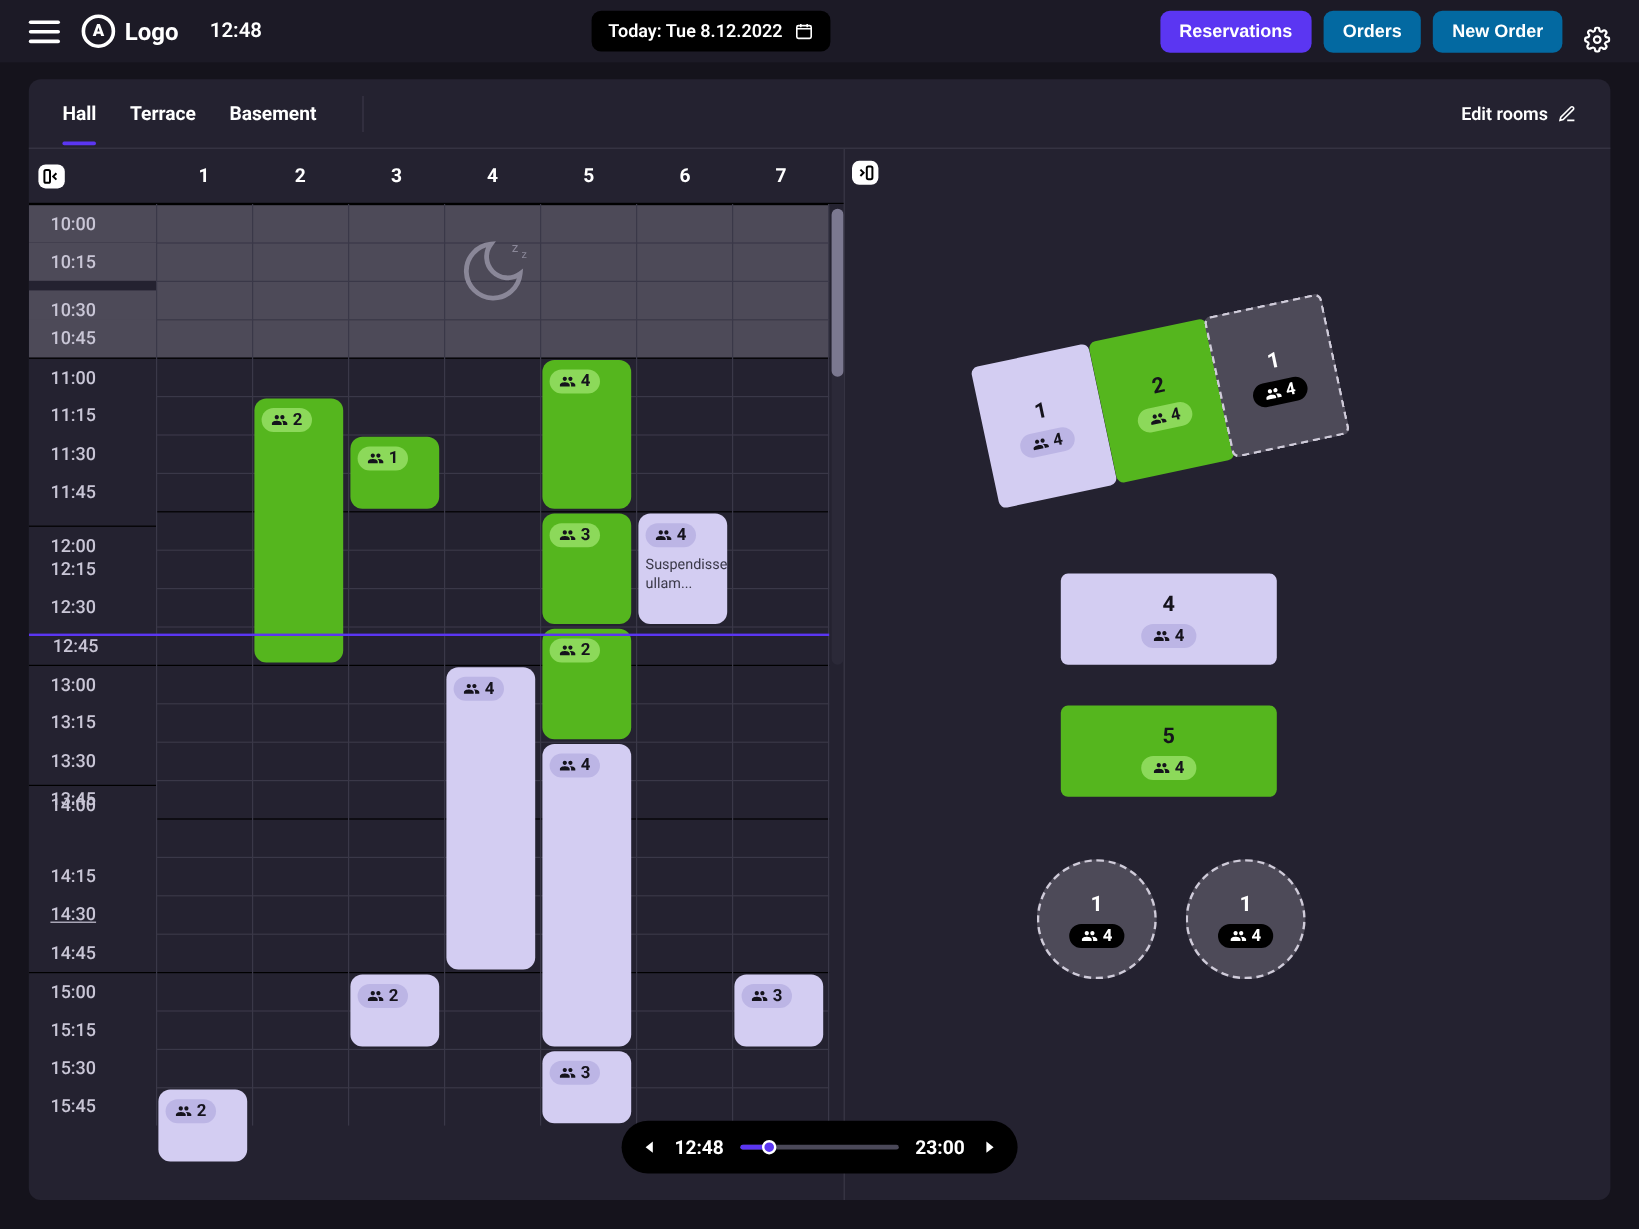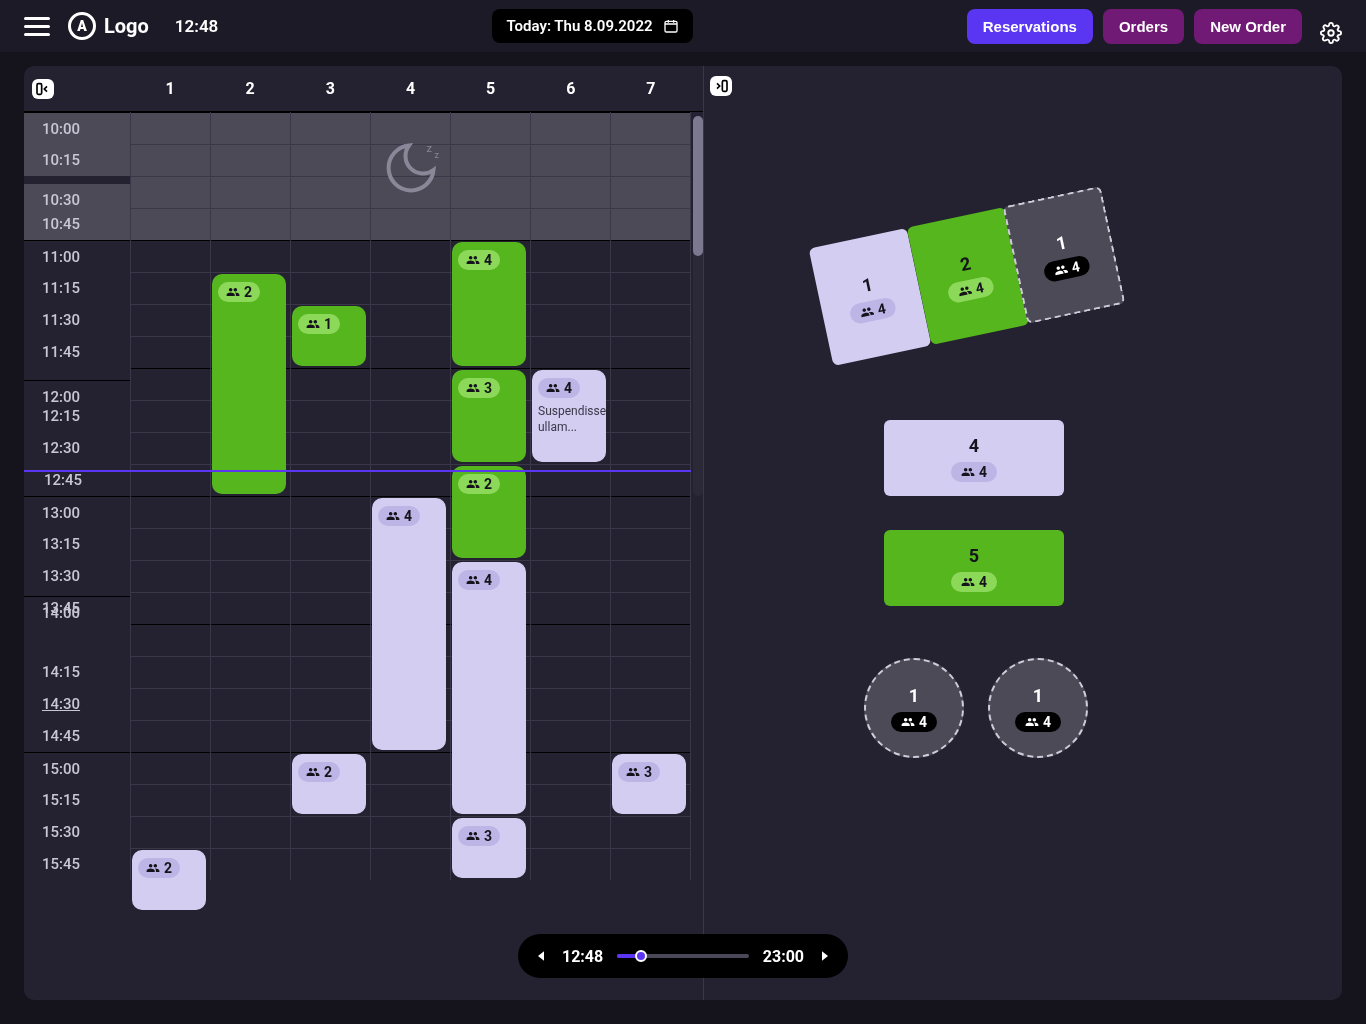--- a/index.html
+++ b/index.html
@@ -27,21 +27,21 @@
   .burger{width:26px;height:26px;display:flex;flex-direction:column;justify-content:center;gap:5px;cursor:pointer;}
   .burger span{display:block;height:3px;background:#fff;border-radius:2px;}
   .logo{display:flex;align-items:center;gap:8px;font-weight:700;font-size:20px;}
   .logo-icon{width:28px;height:28px;border:3px solid #fff;border-radius:50%;display:flex;align-items:center;justify-content:center;font-size:14px;font-weight:900;}
   .clock{font-size:17px;font-weight:600;margin-left:8px;}
   .header-center{flex:1;display:flex;justify-content:center;}
   .date-pill{background:#000;border-radius:8px;padding:8px 14px;display:flex;align-items:center;gap:10px;font-size:15px;font-weight:600;}
   .header-right{display:flex;align-items:flex-end;gap:10px;}
   .btn{border:none;border-radius:8px;padding:9px 16px;font-size:15px;font-weight:600;cursor:pointer;color:#fff;}
   .btn.primary{background:var(--accent);}
-  .btn.dark{background:#701a75;}
+  .btn.dark{background:#0369a1;}
   .gear{margin-left:8px;cursor:pointer;}
 
   
   .workspace{position:absolute;top:52px;left:0;right:0;bottom:0;padding:14px 24px 24px 24px;}
   .panel{width:100%;height:100%;background:var(--bg-panel);border-radius:10px;display:flex;flex-direction:column;}
 
   
   .roomtabs{height:58px;border-bottom:1px solid var(--border);display:flex;align-items:center;padding:0 28px;}
   .room-tab{margin-right:28px;font-size:16px;font-weight:700;color:#fff;cursor:pointer;padding:16px 0;position:relative;}
   .room-tab.active{color:#fff;}
@@ -118,21 +118,21 @@
       <span></span>
       <span></span>
     </div>
   <div class="logo">
     <div class="logo-icon">A</div>
     <span>Logo</span>
   </div>
   <div class="clock">12:48</div>
   <div class="header-center">
     <div class="date-pill">
-      <span>Today: Thu 8.09.2022</span>
+      <span>Today: Tue 8.12.2022</span>
       <svg width="16" height="16" viewBox="0 0 24 24" fill="none" stroke="#fff" stroke-width="2">
           <rect x="3" y="5" width="18" height="16" rx="2"></rect>
           <path d="M3 9h18M8 3v4M16 3v4"></path>
         </svg>
     </div>
   </div>
   <div class="header-right">
     <button class="btn primary">Reservations</button>
     <button class="btn dark">Orders</button>
     <button class="btn dark">New Order</button>
@@ -141,20 +141,36 @@
           <circle cx="12" cy="12" r="3"></circle>
           <path d="M19.4 15a1.7 1.7 0 0 0 .34 1.87l.06.06a2 2 0 1 1-2.83 2.83l-.06-.06a1.7 1.7 0 0 0-1.87-.34 1.7 1.7 0 0 0-1 1.56V21a2 2 0 1 1-4 0v-.09a1.7 1.7 0 0 0-1.11-1.56 1.7 1.7 0 0 0-1.87.34l-.6.06a2 2 0 1 1-2.83-2.83l.06-.06a1.7 1.7 0 0 0 .34-1.87 1.7 1.7 0 0 0-1.56-1H3a2 2 0 1 1 0-4h.09a1.7 1.7 0 0 0 1.56-1.11 1.7 1.7 0 0 0-.34-1.87l-.06-.06a2 2 0 1 1 2.83-2.83l.06.06a1.7 1.7 0 0 0 1.87.34H9a1.7 1.7 0 0 0 1-1.56V3a2 2 0 1 1 4 0v.09a1.7 1.7 0 0 0 1 1.56 1.7 1.7 0 0 0 1.87-.34l.06-.06a2 2 0 1 1 2.83 2.83l-.06.06a1.7 1.7 0 0 0-.34 1.87V9a1.7 1.7 0 0 0 1.56 1H21a2 2 0 1 1 0 4h-.09a1.7 1.7 0 0 0-1.56 1z"></path>
         </svg>
     </div>
   </div>
 </div>
 
 <div class="workspace">
   <div class="panel">
 
+    <div class="roomtabs">
+      <div id="roomtabs-holder" style="display: flex;">
+          <div class="room-tab active">Hall</div>
+          <div class="room-tab">Terrace</div>
+          <div class="room-tab">Basement</div>
+        </div>
+      <div class="roomtabs-divider"></div>
+      <div class="roomtabs-fill"></div>
+      <div class="edit-rooms">
+        <span>Edit rooms</span>
+        <svg width="16" height="16" viewBox="0 0 24 24" fill="none" stroke="#fff" stroke-width="2">
+            <path d="M12 20h9"></path>
+            <path d="M16.5 3.5a2.12 2.12 0 1 1 3 3L7 19l-4 1 1-4 12.5-12.5z"></path>
+          </svg>
+      </div>
+    </div>
 
     <div class="content">
 
       <div class="schedule">
         <div class="sched-header">
           <div class="close-left">
             <div class="close-pill">
               <svg width="16" height="16" viewBox="0 0 24 24" fill="none" stroke="#000" stroke-width="2.5">
                   <rect x="3" y="4" width="7" height="16" rx="2"></rect>
                   <path d="M18 8l-4 4 4 4"></path>

